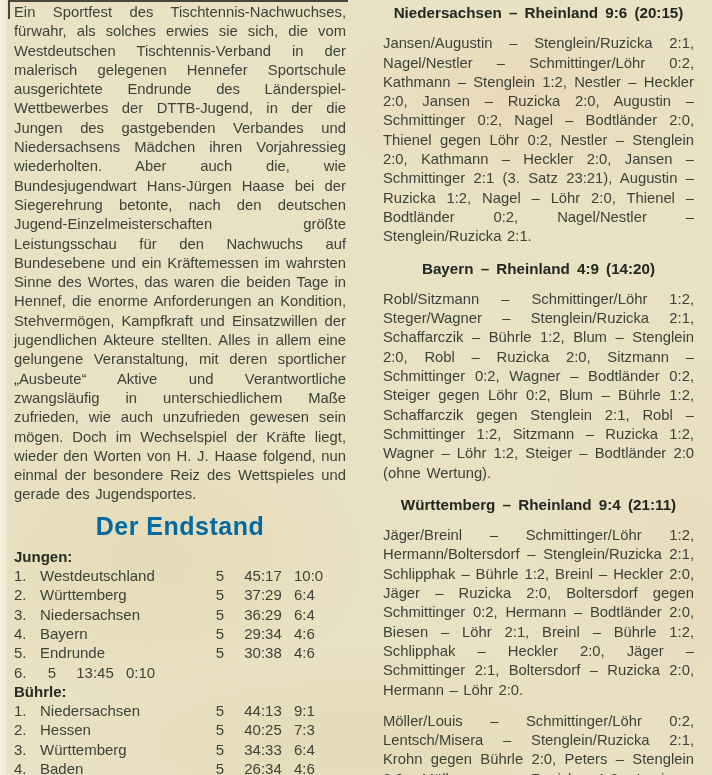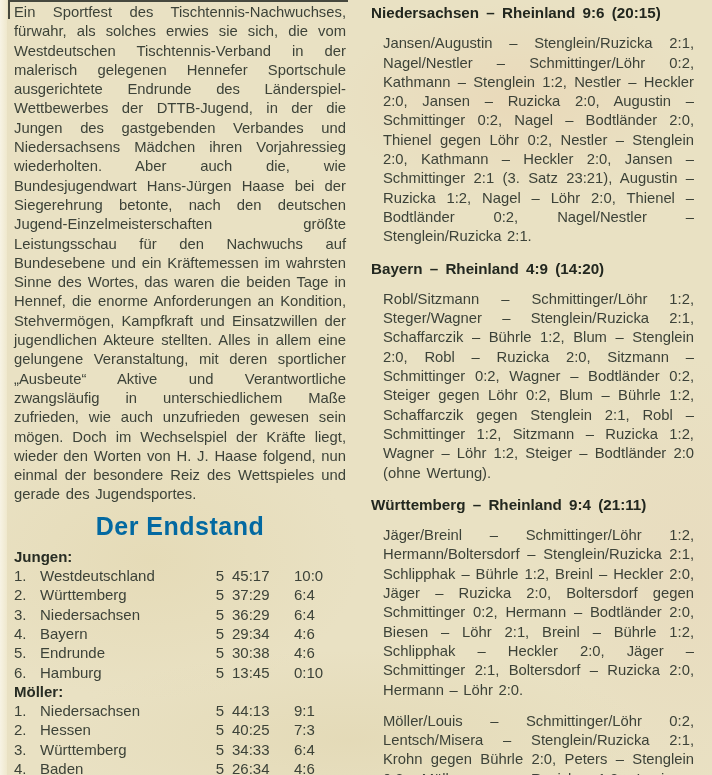--- a/index.html
+++ b/index.html
@@ -51,29 +51,29 @@
   .sec-label {
     font-weight: 700;
     font-size: 15px;
     line-height: 19.3px;
     color: #272c23;
   }
   .srow { display: flex; font-size: 15px; line-height: 19.3px; }
   .srow .rank { width: 26px; }
   .srow .team { flex: 1; }
   .srow .gp   { width: 24px; text-align: center; }
-  .srow .sets { width: 62px; text-align: left; }
+  .srow .sets { width: 62px; text-align: center; }
   .srow .pts  { width: 52px; }
 
   .match-heading {
     margin: 10px 0 0;
     font-size: 15.2px;
     line-height: 19.3px;
     font-weight: 700;
-    text-align: left;
+    text-align: center;
     color: #22271f;
     word-spacing: 3px;
   }
   .match-heading.first { margin-top: 0; }
   p.match-details {
     margin: 12px;
     font-size: 14.8px;
     line-height: 19.3px;
     text-align: justify;
     word-spacing: 1.5px;
@@ -124,27 +124,26 @@
     </div>
     <div class="srow">
       <span class="rank">5.</span>
       <span class="team">Endrunde</span>
       <span class="gp">5</span>
       <span class="sets">30:38</span>
       <span class="pts">4:6</span>
     </div>
     <div class="srow">
       <span class="rank">6.</span>
-      <span class="team">Hamburg</span>
       <span class="gp">5</span>
       <span class="sets">13:45</span>
       <span class="pts">0:10</span>
     </div>
 
-    <div class="sec-label">Möller:</div>
+    <div class="sec-label">Bührle:</div>
 
     <div class="srow">
       <span class="rank">1.</span>
       <span class="team">Niedersachsen</span>
       <span class="gp">5</span>
       <span class="sets">44:13</span>
       <span class="pts">9:1</span>
     </div>
     <div class="srow">
       <span class="rank">2.</span>

